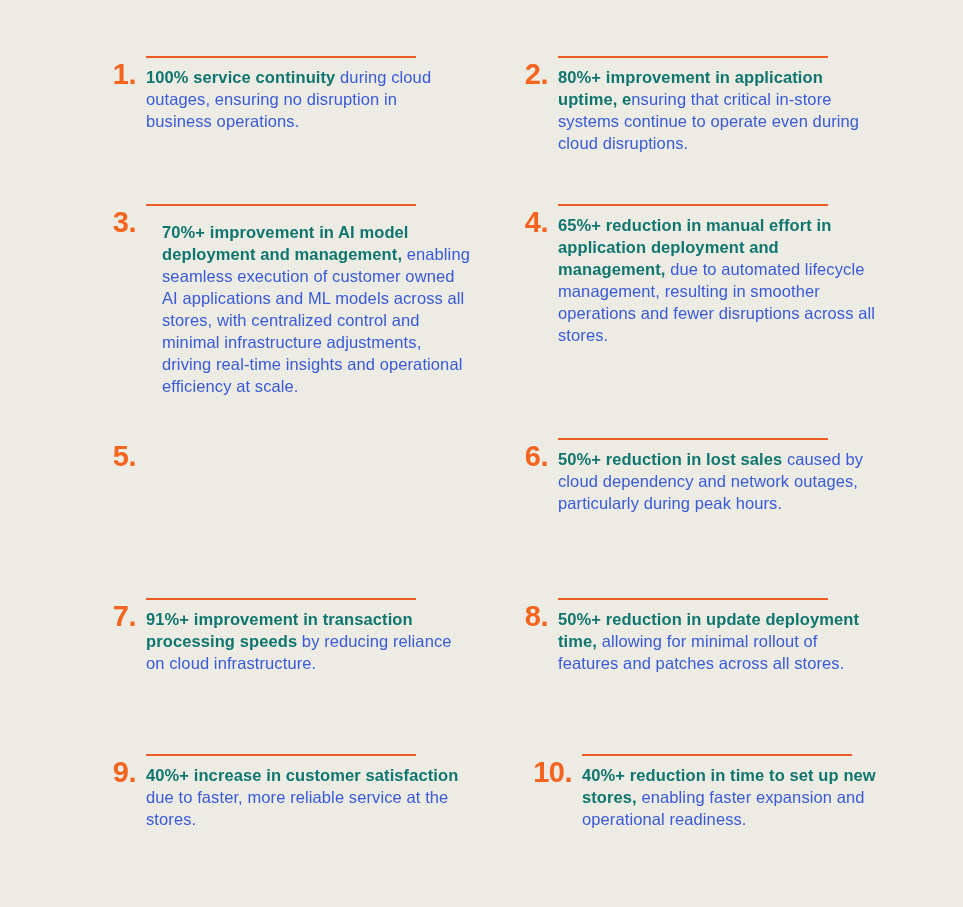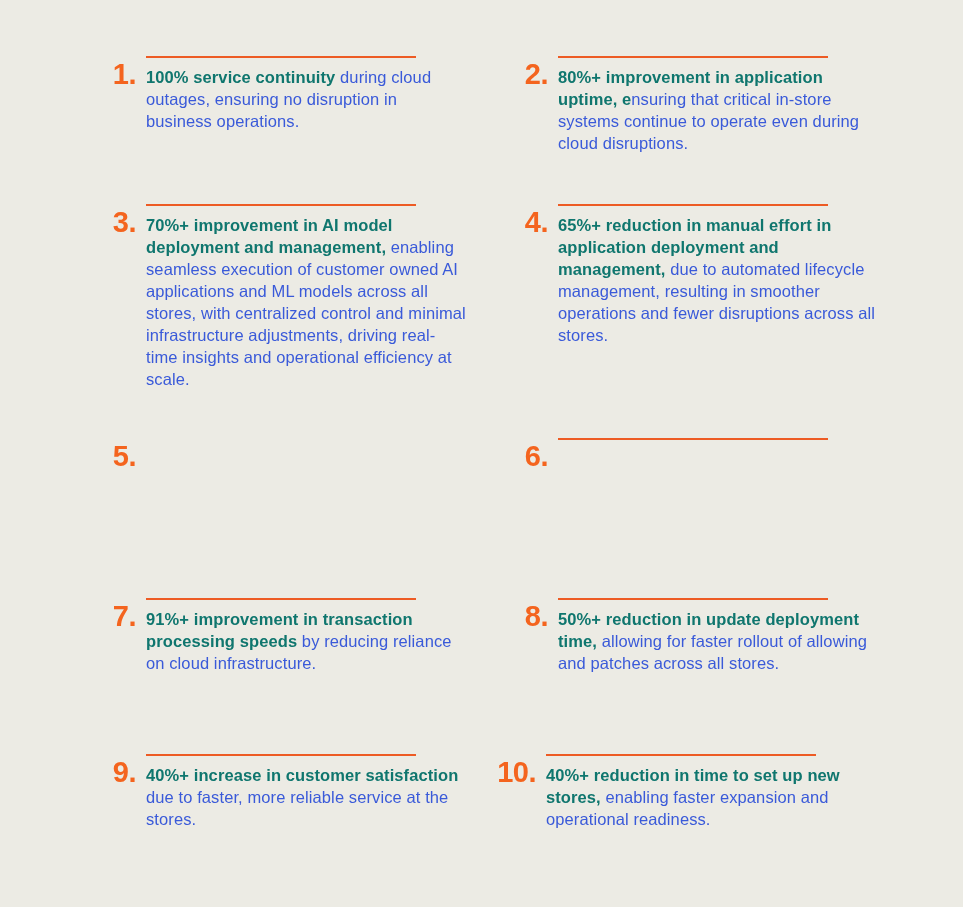--- a/index.html
+++ b/index.html
@@ -89,61 +89,62 @@
         <div class="num">2.</div>
         <div class="body-col">
           <span class="rule"></span>
           <p class="copy" style="margin: 0px;"><b>80%+ improvement in application uptime, e</b><span>nsuring that critical in-store systems continue to operate even during cloud disruptions.</span></p>
         </div>
       </div>
       <div class="item abs-item" style="left: 0px; top: 156px; width: 400px;">
         <div class="num">3.</div>
         <div class="body-col">
           <span class="rule"></span>
-          <p class="copy" style="margin: 0px;"><b>70%+ improvement in AI model deployment and management,</b><span> enabling seamless execution of customer owned AI applications and ML models across all stores, with centralized control and minimal infrastructure adjustments, driving real-time insights and operational efficiency at scale.</span></p>
+          <p class="copy" style="margin: 16px;"><b>70%+ improvement in AI model deployment and management,</b><span> enabling seamless execution of customer owned AI applications and ML models across all stores, with centralized control and minimal infrastructure adjustments, driving real-time insights and operational efficiency at scale.</span></p>
         </div>
       </div>
       <div class="item abs-item" style="left: 412px; top: 156px; width: 400px;">
         <div class="num">4.</div>
         <div class="body-col">
           <span class="rule"></span>
           <p class="copy" style="margin: 0px;"><b>65%+ reduction in manual effort in application deployment and management,</b><span> due to automated lifecycle management, resulting in smoother operations and fewer disruptions across all stores.</span></p>
         </div>
       </div>
       <div class="item abs-item" style="left: 0px; top: 390px; width: 400px;">
         <div class="num">5.</div>
       </div>
       <div class="item abs-item" style="left: 412px; top: 390px; width: 400px;">
         <div class="num">6.</div>
         <div class="body-col">
           <span class="rule"></span>
+          <p class="copy" style="margin: 0px;"><b>50%+ reduction in lost sales</b><span> caused by cloud dependency and network outages, particularly during peak hours.</span></p>
         </div>
       </div>
       <div class="item abs-item" style="left: 0px; top: 550px; width: 400px;">
         <div class="num">7.</div>
         <div class="body-col">
           <span class="rule"></span>
           <p class="copy" style="margin: 0px;"><b>91%+ improvement in transaction processing speeds</b><span> by reducing reliance on cloud infrastructure.</span></p>
         </div>
       </div>
       <div class="item abs-item" style="left: 412px; top: 550px; width: 400px;">
         <div class="num">8.</div>
         <div class="body-col">
           <span class="rule"></span>
-          <p class="copy" style="margin: 0px;"><b>50%+ reduction in update deployment time,</b><span> allowing for faster rollout of allowing and patches across all stores.</span></p>
+          <p class="copy" style="margin: 0px;"><b>50%+ reduction in update deployment time,</b><span> allowing for minimal rollout of features and patches across all stores.</span></p>
         </div>
       </div>
       <div class="item abs-item" style="left: 0px; top: 706px; width: 400px;">
         <div class="num">9.</div>
         <div class="body-col">
           <span class="rule"></span>
           <p class="copy" style="margin: 0px;"><b>40%+ increase in customer satisfaction</b><span> due to faster, more reliable service at the stores.</span></p>
         </div>
       </div>
-      <div class="item abs-item" style="left: 400px; top: 706px; width: 400px;">
+      <div class="item abs-item" style="left: 436px; top: 706px; width: 400px;">
         <div class="num">10.</div>
         <div class="body-col">
           <span class="rule"></span>
           <p class="copy" style="margin: 0px;"><b>40%+ reduction in time to set up new stores,</b><span> enabling faster expansion and operational readiness.</span></p>
         </div>
       </div>
     </div>
 </div>
 
 </body></html>

